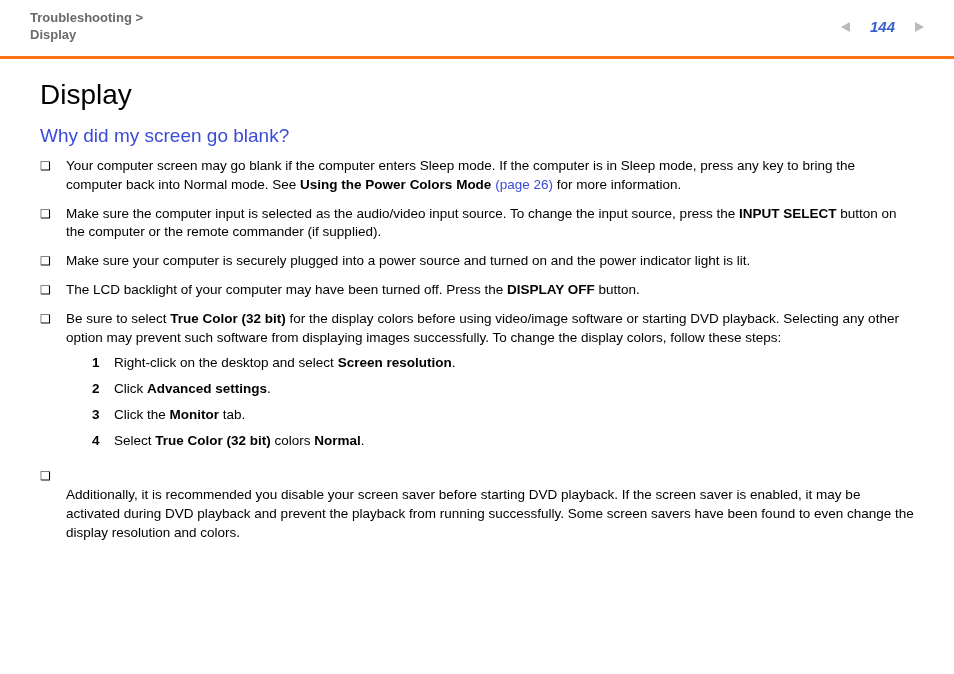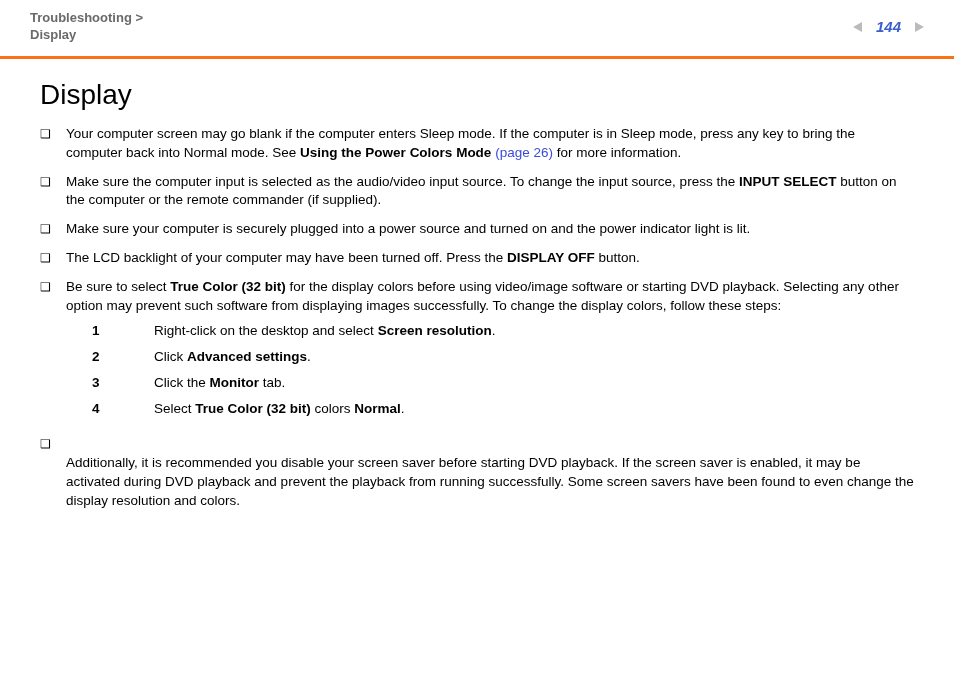--- a/index.html
+++ b/index.html
@@ -19,21 +19,21 @@
   }
   .breadcrumb {
     font-size: 13px;
     font-weight: bold;
     color: #6a6a6a;
     line-height: 1.3;
   }
   .page-nav {
     display: flex;
     align-items: center;
-    gap: 14px;
+    gap: 20px;
   }
   .page-num {
     font-size: 15px;
     font-weight: bold;
     font-style: italic;
     color: #3a5fcd;
   }
   .arrow-left, .arrow-right {
     width: 0; height: 0;
     border-top: 5px solid transparent;
@@ -76,21 +76,21 @@
     display: flex;
     font-size: 13.5px;
     line-height: 1.4;
     margin-bottom: 7px;
   }
   .num-marker {
     flex-shrink: 0;
     width: 22px;
     font-weight: bold;
   }
-  .num-body { flex: 1; margin-left: 40px; }
+  .num-body { flex: 1; }
   b { font-weight: bold; }
   .link-ref { color: #3a4bd8; font-weight: normal; cursor: pointer; }
   .nowrap { white-space: nowrap; }
 </style>
 </head>
 <body>
 
 <div class="header">
   <div class="breadcrumb">
     <div>Troubleshooting &gt;</div>
@@ -99,20 +99,21 @@
   <div class="page-nav">
     <div class="arrow-left"></div>
     <span class="page-num">144</span>
     <div class="arrow-right"></div>
   </div>
 </div>
 
 <div class="content">
   <h1 class="page-title">Display</h1>
 
+  <h2 class="section-title">Why did my screen go blank?</h2>
 
   <ul class="bullet-list">
     <li class="bullet-item">
       <span class="bullet-marker">❑</span>
       <span class="bullet-body">
         <span>Your computer screen may go blank if the computer enters Sleep mode. If the computer is in Sleep mode, press any key to bring the computer back into Normal mode. See </span><b>Using the Power Colors Mode </b><span class="link-ref">(page 26)</span><span> for more information.</span>
       </span>
     </li>
     <li class="bullet-item">
       <span class="bullet-marker">❑</span>

